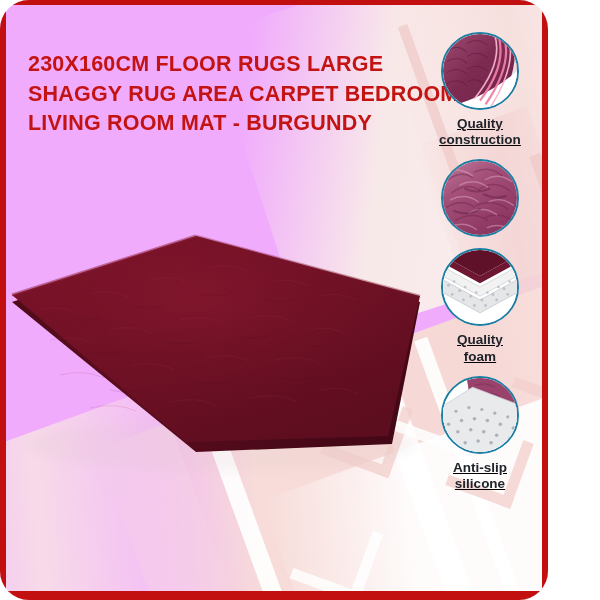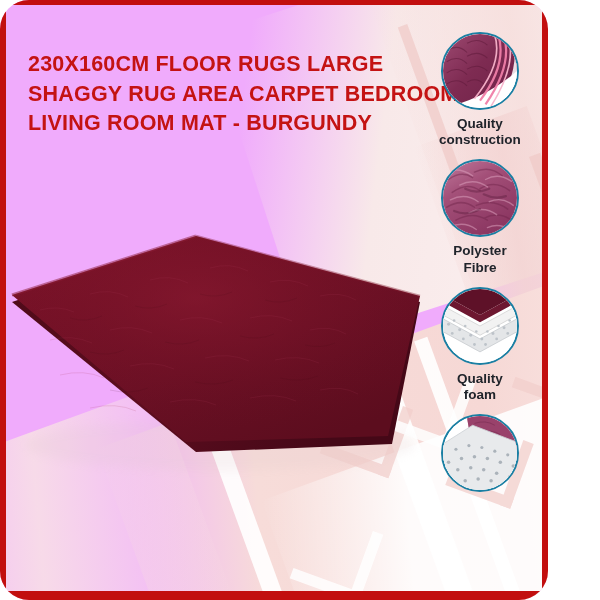--- a/index.html
+++ b/index.html
@@ -164,20 +164,21 @@
   }
   .hero svg { display: block; }
 
   
   .features {
     position: absolute;
     right: 8px;
     top: 32px;
     width: 120px;
     z-index: 30;
+    text-decoration: underline;
   }
   .feature {
     width: 120px;
     text-align: center;
     margin-bottom: 11px;
   }
   .feature-circle {
     width: 78px;
     height: 78px;
     margin: 0 auto 6px auto;
@@ -331,24 +332,20 @@
           <g stroke="#d99cba" stroke-width="1.5" opacity="0.55" fill="none" stroke-linecap="round">
             <path d="M2,12 q16,-6 30,4 M18,26 q16,-8 30,2 M8,42 q16,-8 30,2
                      M46,20 q14,-8 28,2 M28,56 q16,-8 30,2 M50,44 q14,-6 26,4
                      M6,72 q16,-8 30,2 M48,72 q14,-6 26,4"></path>
           </g>
           <g stroke="#5b1b3b" stroke-width="2.4" opacity="0.4" fill="none" stroke-linecap="round">
             <path d="M24,30 q12,6 26,0 M12,54 q14,6 28,-2 M44,36 q12,6 24,2"></path>
           </g>
         </svg>
       </div>
-      <div class="feature-label">
-        <span>Polyster</span><br>
-        <span>Fibre</span>
-      </div>
     </div>
 
     <div class="feature">
       <div class="feature-circle">
         <svg viewBox="0 0 80 80" preserveAspectRatio="xMidYMid slice">
           <rect width="80" height="80" fill="#ffffff"></rect>
 
           <path d="M-4,4 L40,28 L84,4 L84,-6 L-4,-6 Z" fill="#5e1128"></path>
           <path d="M-4,4 L40,28 L84,4 L84,12 L40,36 L-4,12 Z" fill="#6d1730"></path>
 
@@ -416,20 +413,24 @@
             <circle cx="52" cy="70" r="1.9"></circle>
               <circle cx="66" cy="74" r="1.9"></circle>
             <circle cx="14" cy="36" r="1.7"></circle>
               <circle cx="28" cy="32" r="1.7"></circle>
               <circle cx="42" cy="34" r="1.7"></circle>
             <circle cx="56" cy="38" r="1.7"></circle>
               <circle cx="70" cy="42" r="1.7"></circle>
           </g>
         </svg>
       </div>
+      <div class="feature-label">
+        <span>Anti-slip</span><br>
+        <span>silicone</span>
+      </div>
     </div>
 
   </div>
 
   <div class="frame-top"></div>
   <div class="frame-bottom"></div>
   <div class="frame-left"></div>
   <div class="frame-right"></div>
 
 </div>

